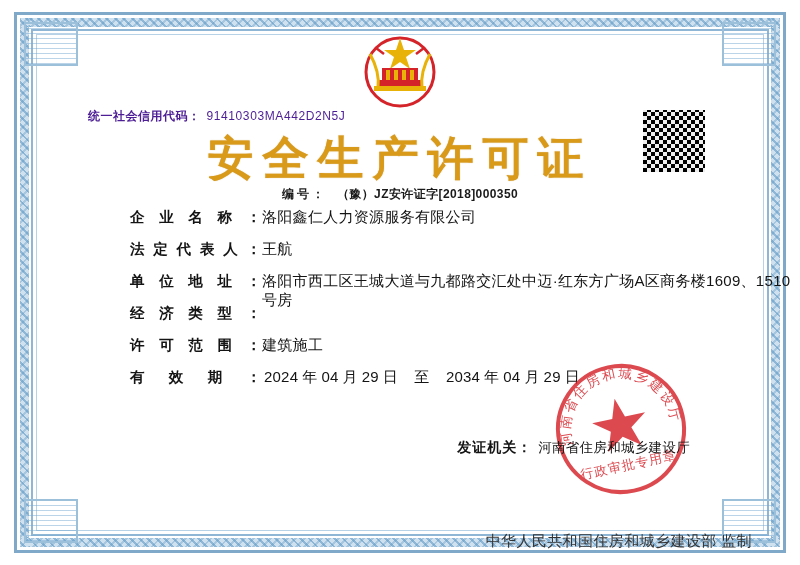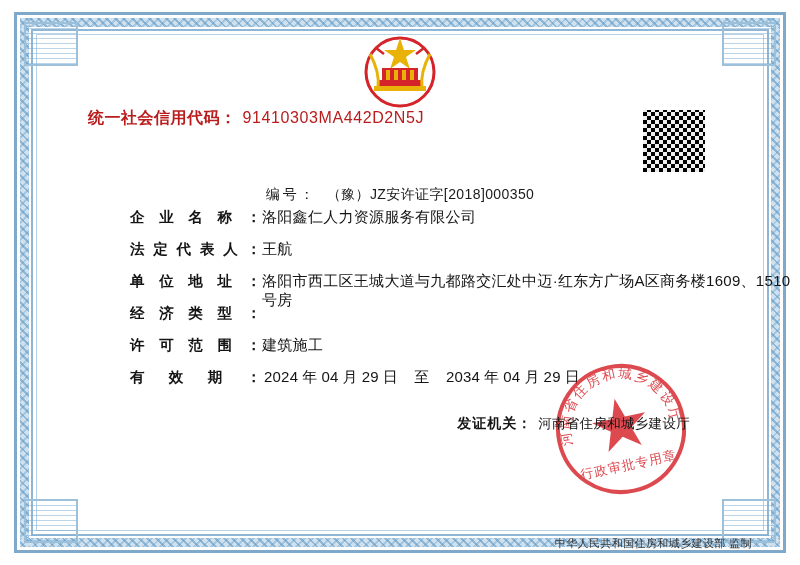--- a/index.html
+++ b/index.html
@@ -112,22 +112,22 @@
       repeating-linear-gradient(0deg, #111 0 4px, #fff 4px 8px),
       repeating-linear-gradient(90deg, #111 0 4px, #fff 4px 8px);
     background-blend-mode: difference;
   }
 
   
   .credit-line {
     position: absolute;
     left: 88px;
     top: 108px;
-    font-size: 16px;
-    color: #b91c1c;
+    font-size: 12px;
+    color: #4c1d95;
     letter-spacing: .5px;
     white-space: nowrap;
   }
   .credit-line .label { font-weight: bold; }
   .credit-line .value { margin-left: 6px; letter-spacing: .6px; }
 
   
   .main-title {
     position: absolute;
     top: 128px;
@@ -140,22 +140,23 @@
     letter-spacing: 9px;
     color: #d99a1a;
     text-shadow: 0 0 1px rgba(180,120,0,.6);
   }
   .cert-no {
     position: absolute;
     top: 186px;
     left: 0;
     width: 100%;
     text-align: center;
-    font-size: 14px;
+    font-size: 12px;
     color: #1a1a1a;
+    font-weight: bold;
   }
   .cert-no .k { letter-spacing: 3px; }
   .cert-no .v { margin-left: 10px; letter-spacing: .4px; }
 
   
   .rows {
     position: absolute;
     left: 0;
     top: 208px;
     width: 100%;
@@ -182,21 +183,21 @@
     font-size: 15px;
     letter-spacing: .3px;
   }
   .row.valid .v { letter-spacing: .2px; }
   .row.valid .v .seg { margin: 0 2px; }
 
   
   .issuer {
     position: absolute;
     right: 110px;
-    top: 415px;
+    top: 439px;
     font-size: 14px;
     color: #141414;
   }
   .issuer .line {
     display: flex;
     align-items: baseline;
     height: 30px;
     justify-content: flex-end;
   }
   .issuer .k {
@@ -216,21 +217,21 @@
     opacity: .82;
     pointer-events: none;
   }
   .seal svg { display: block; }
 
   
   .footer {
     position: absolute;
     right: 48px;
     bottom: 14px;
-    font-size: 11px;
+    font-size: 15px;
     color: #333;
     letter-spacing: .4px;
   }
 </style>
 </head>
 <body>
 
 <div class="certificate">
 
   <div class="border-outer"></div>
@@ -259,20 +260,21 @@
       <path d="M24 24 l8 6 M72 24 l-8 6" stroke="#d5232a" stroke-width="2.5" fill="none"></path>
     </svg>
   </div>
 
   <div class="qr"></div>
 
   <div class="credit-line">
     <span class="label">统一社会信用代码：</span><span class="value">91410303MA442D2N5J</span>
   </div>
 
+  <div class="main-title">安全生产许可证</div>
 
   <div class="cert-no">
     <span class="k">编号：</span><span class="v">（豫）JZ安许证字[2018]000350</span>
   </div>
 
   <div class="rows">
 
     <div class="row">
       <div class="k">
         <span>企</span>

